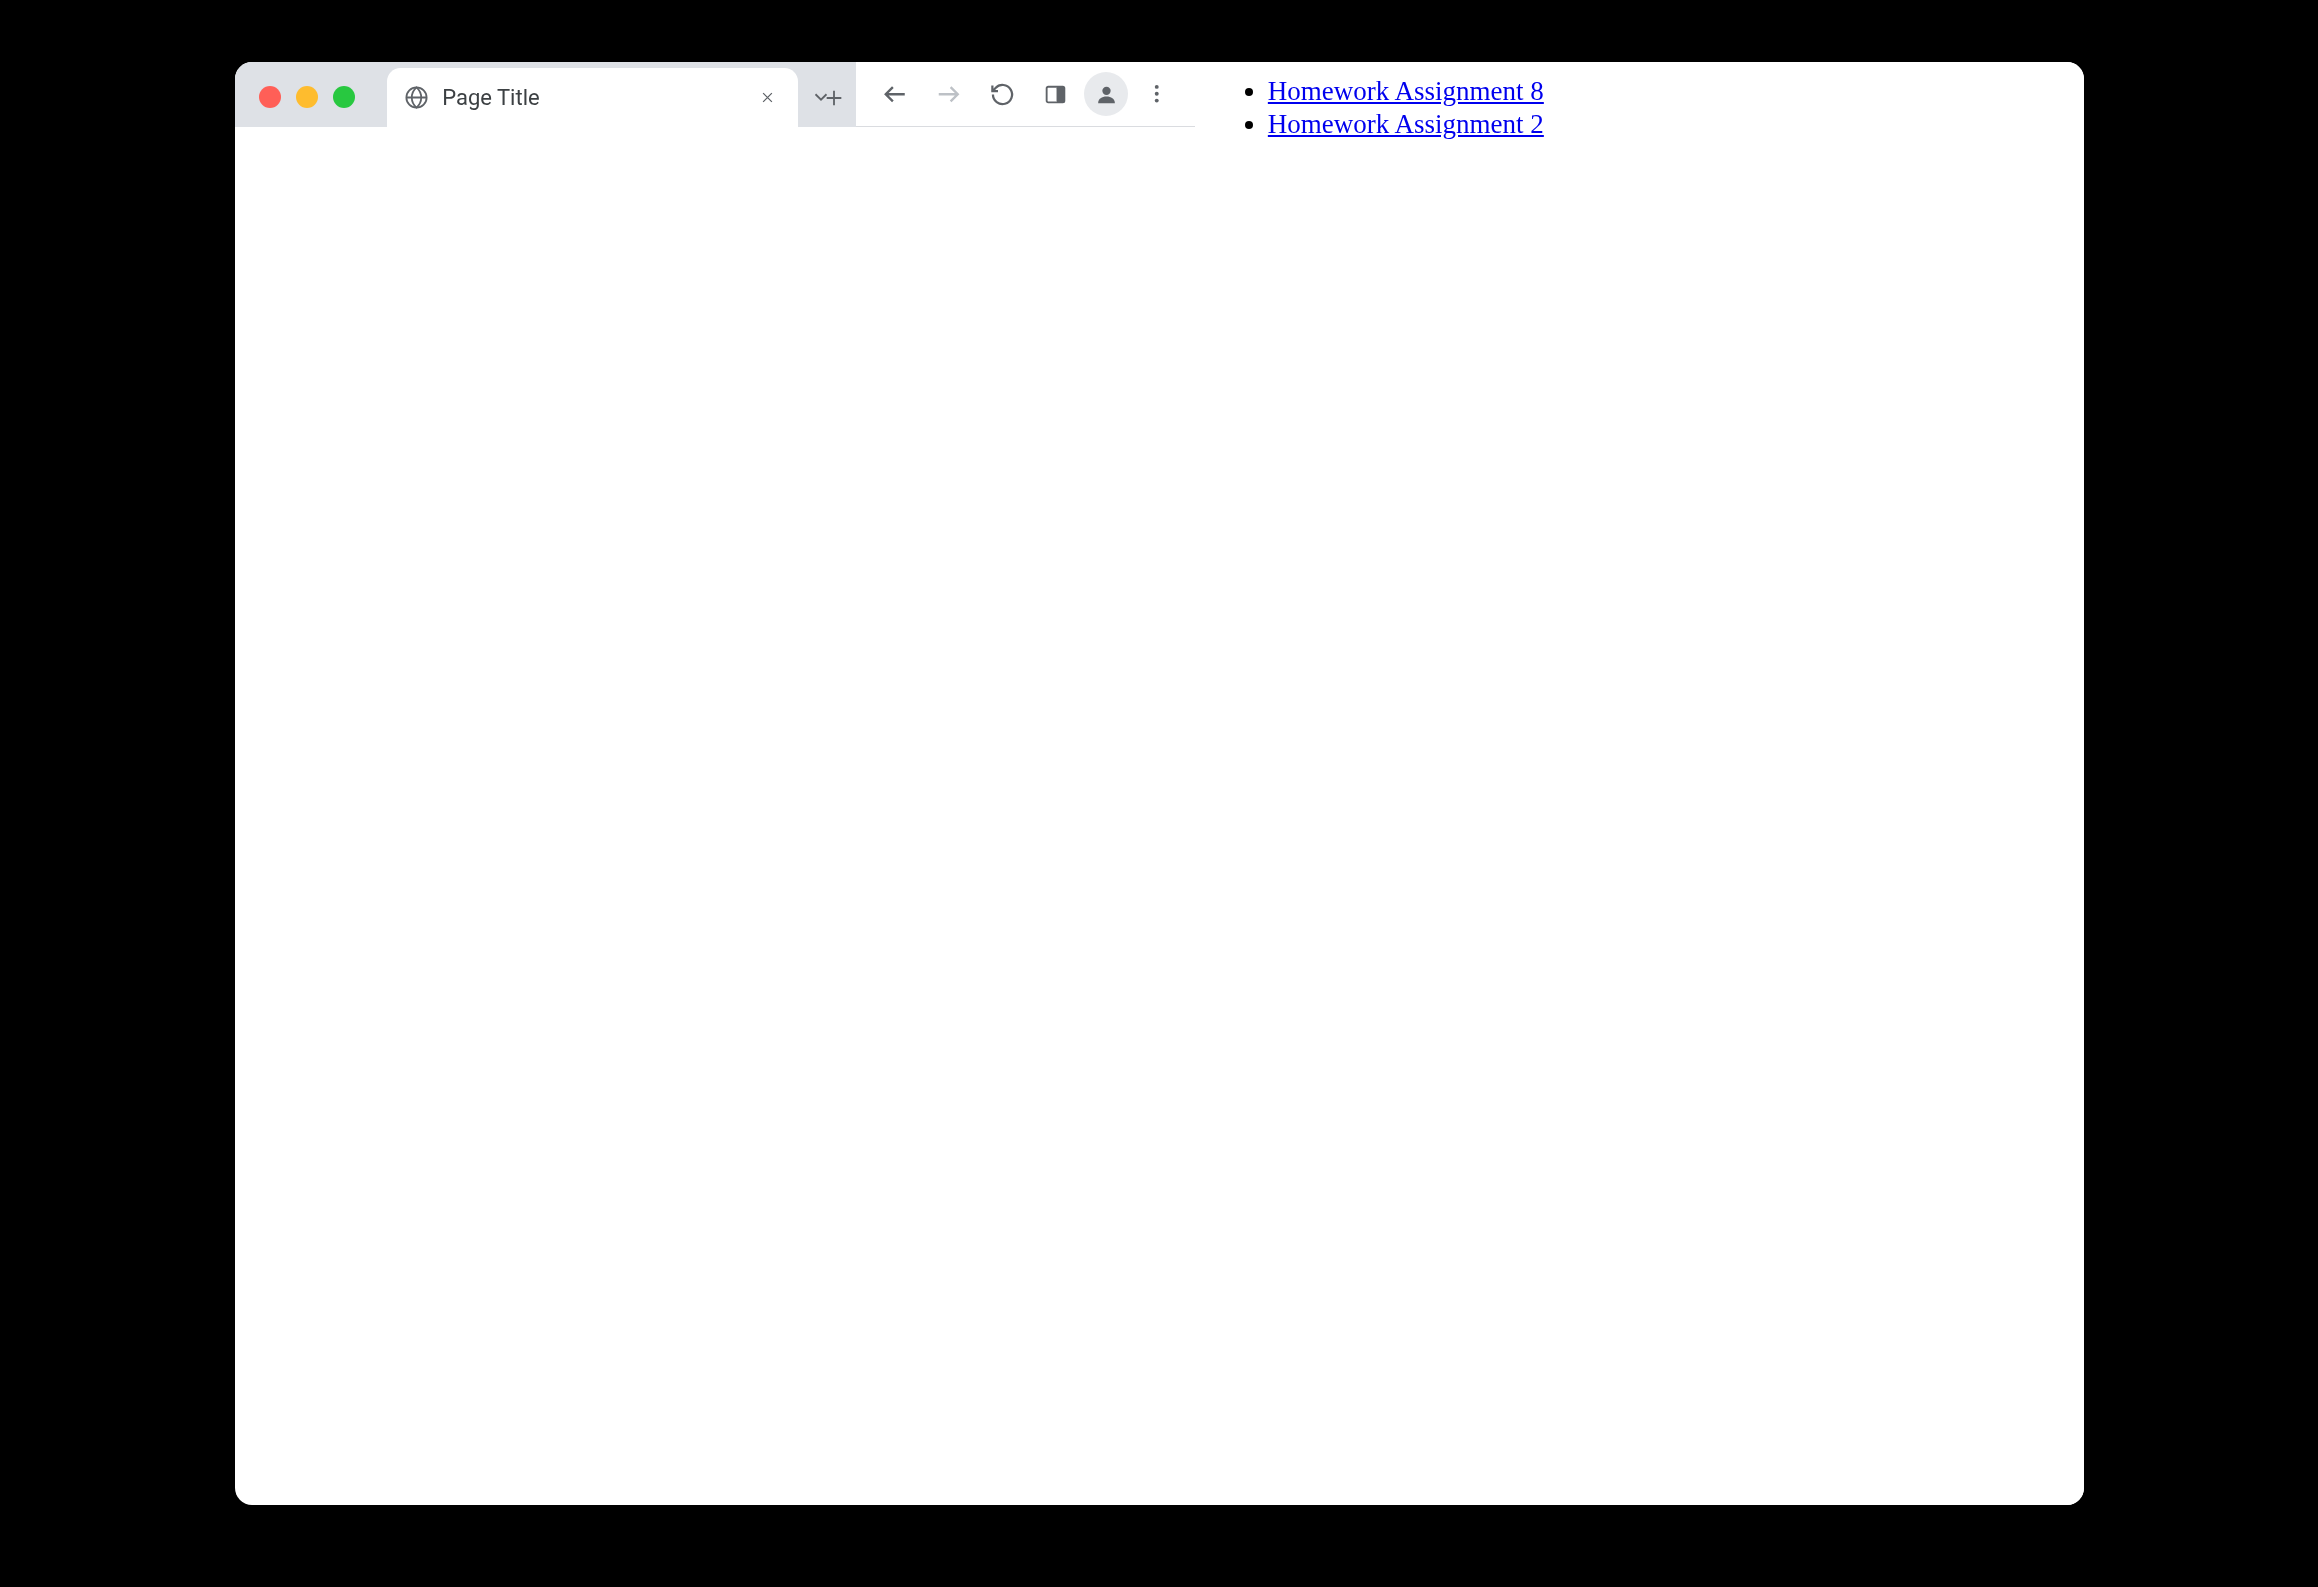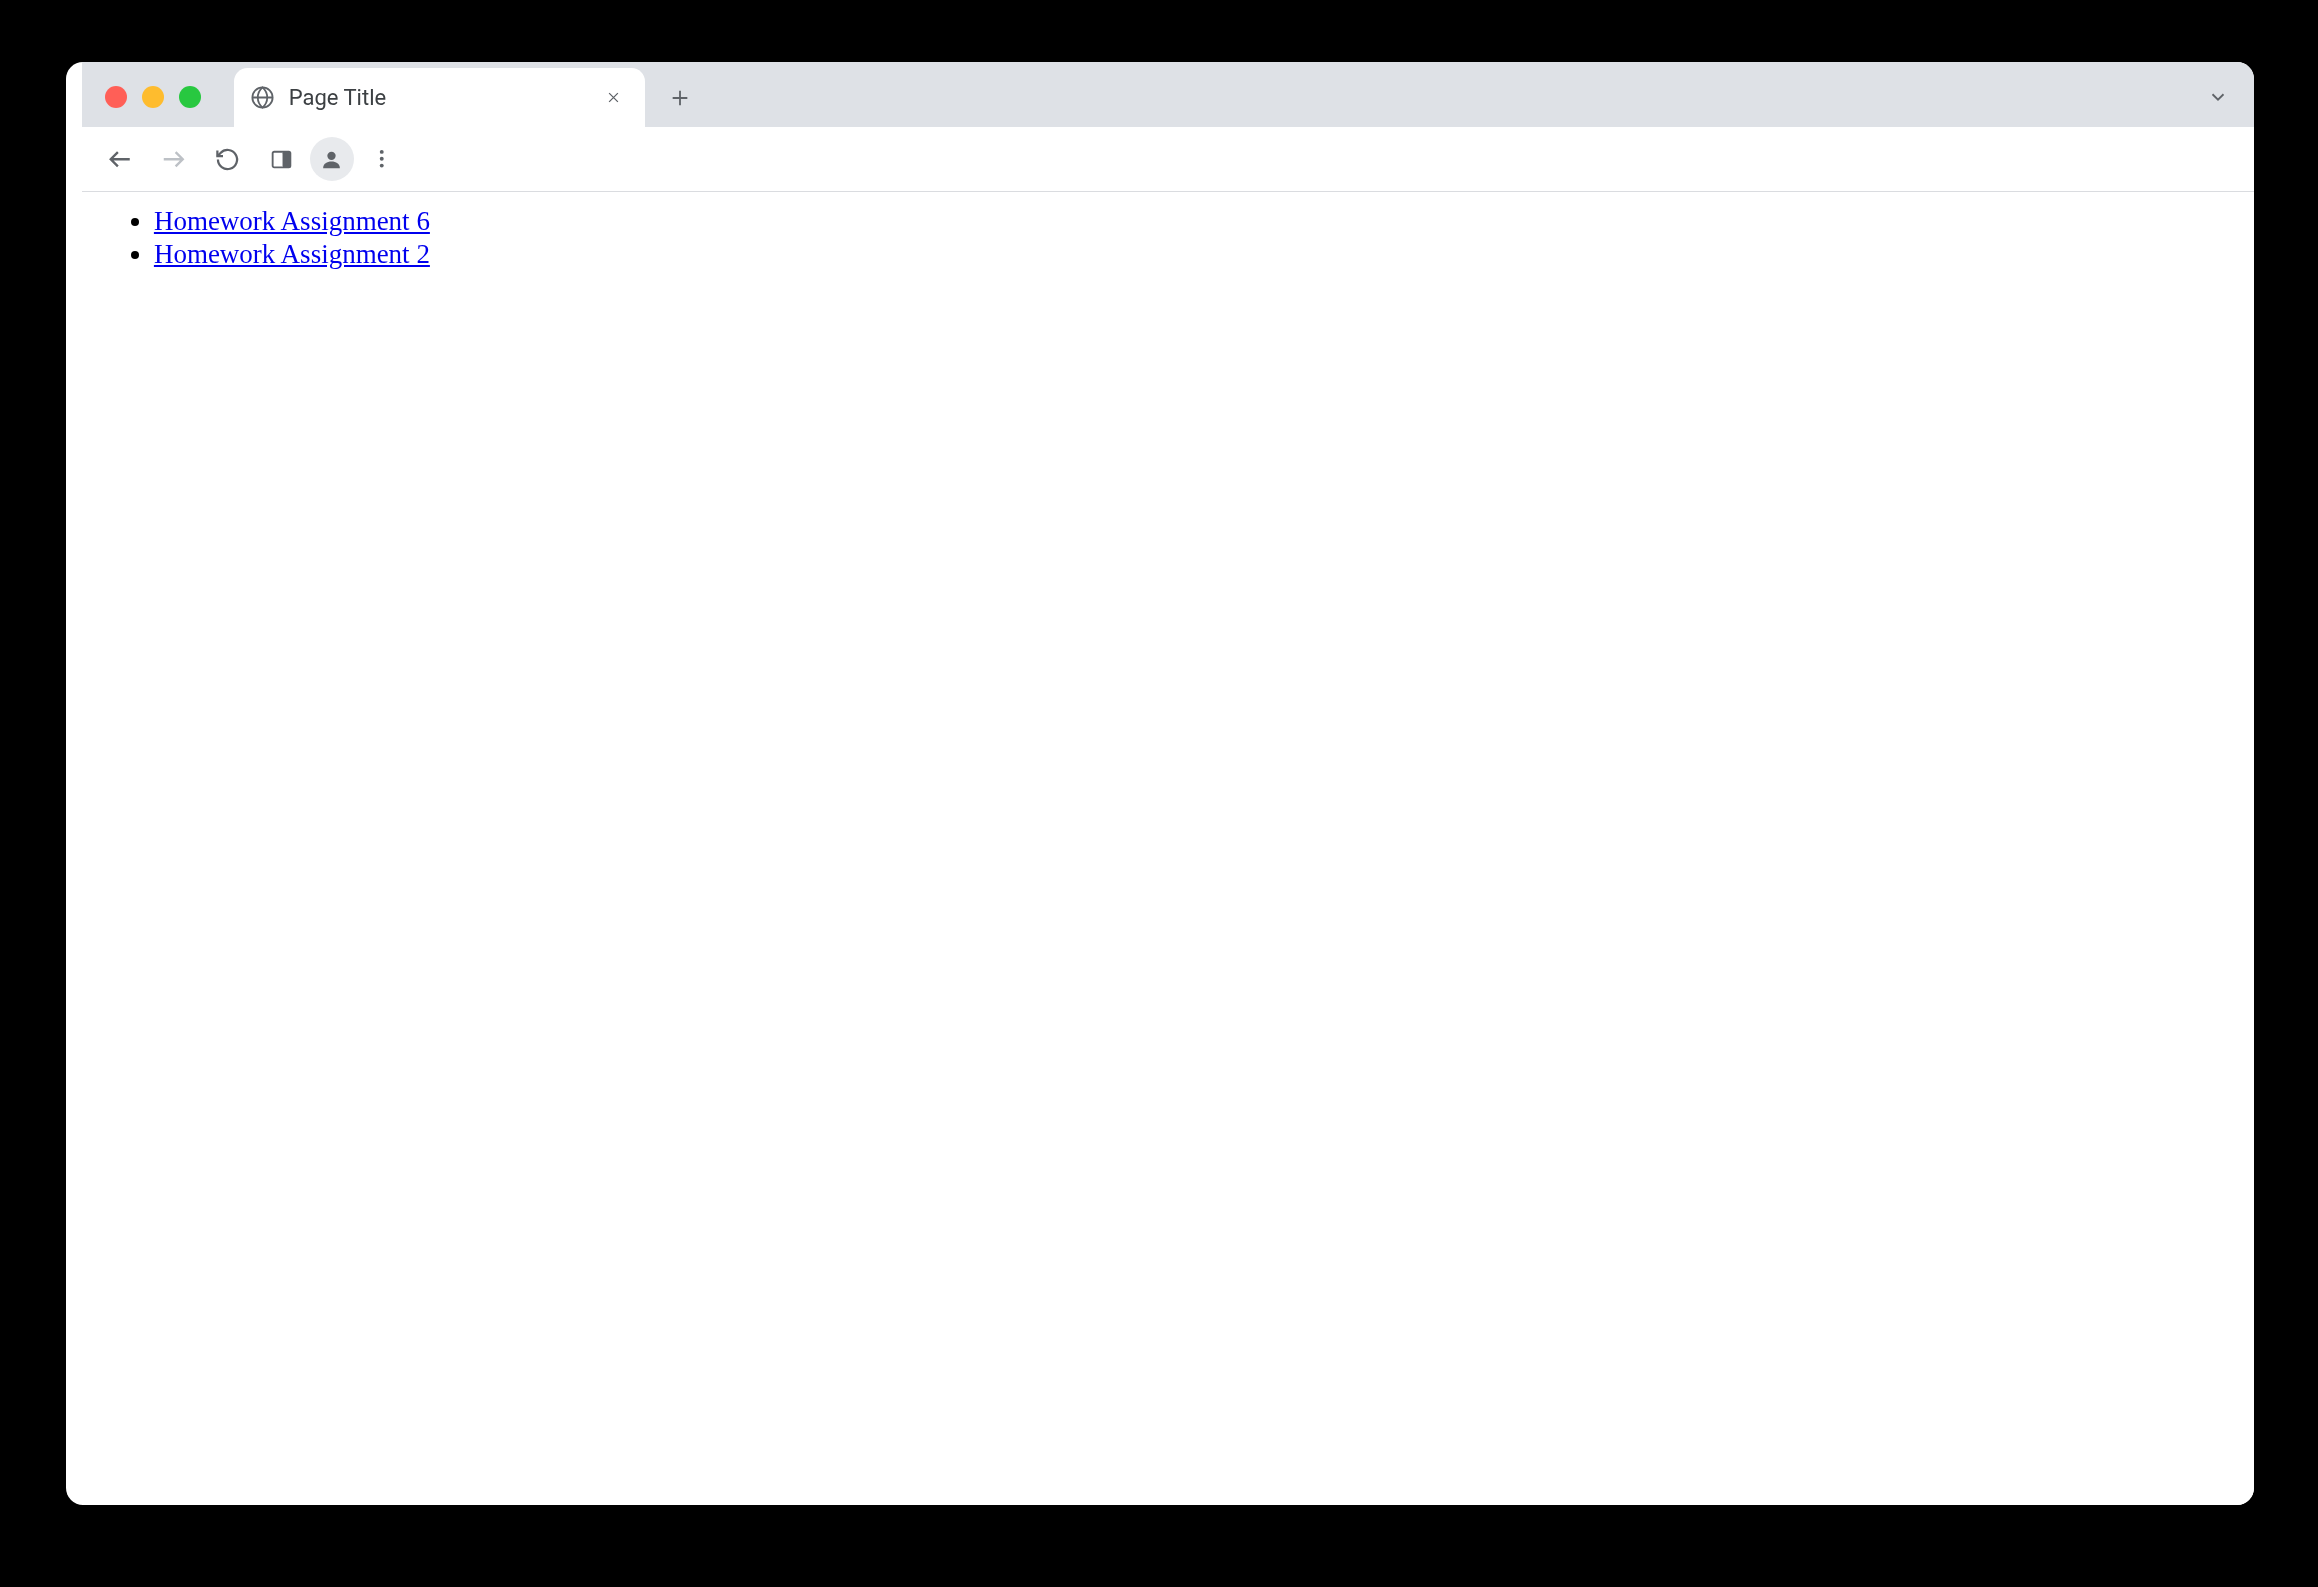--- a/index.html
+++ b/index.html
@@ -8,29 +8,27 @@
     background: #000;
     font-family: -apple-system, BlinkMacSystemFont, "Segoe UI", Roboto, Helvetica, Arial, sans-serif;
     display: flex;
     align-items: flex-start;
     justify-content: center;
     width: 2319px;
     height: 1588px;
   }
   .browser-window {
     margin-top: 62px;
-    width: 2188px;
+    width: 1849px;
     height: 1443px;
     background: #fff;
     border-radius: 17px;
     overflow: hidden;
     box-shadow: 0 8.4px 34px rgba(0,0,0,0.5);
     display: flex;
-    flex-direction: column;
-    padding-left: 16px;
   }
   
   .tab-strip {
     height: 65px;
     background: #dee1e6;
     display: flex;
     align-items: flex-end;
     padding-left: 15px;
     position: relative;
   }
@@ -295,21 +293,21 @@
           <circle cx="12" cy="19" r="2"></circle>
         </svg>
       </div>
     </div>
   </div>
 
   <div class="viewport">
     <div class="page-body">
       <ul>
         <li>
-          <a href="#">Homework Assignment 6</a>
+          <a href="#">Homework Assignment 8</a>
         </li>
         <li>
           <a href="#">Homework Assignment 2</a>
         </li>
       </ul>
     </div>
   </div>
 
 </div>
 

